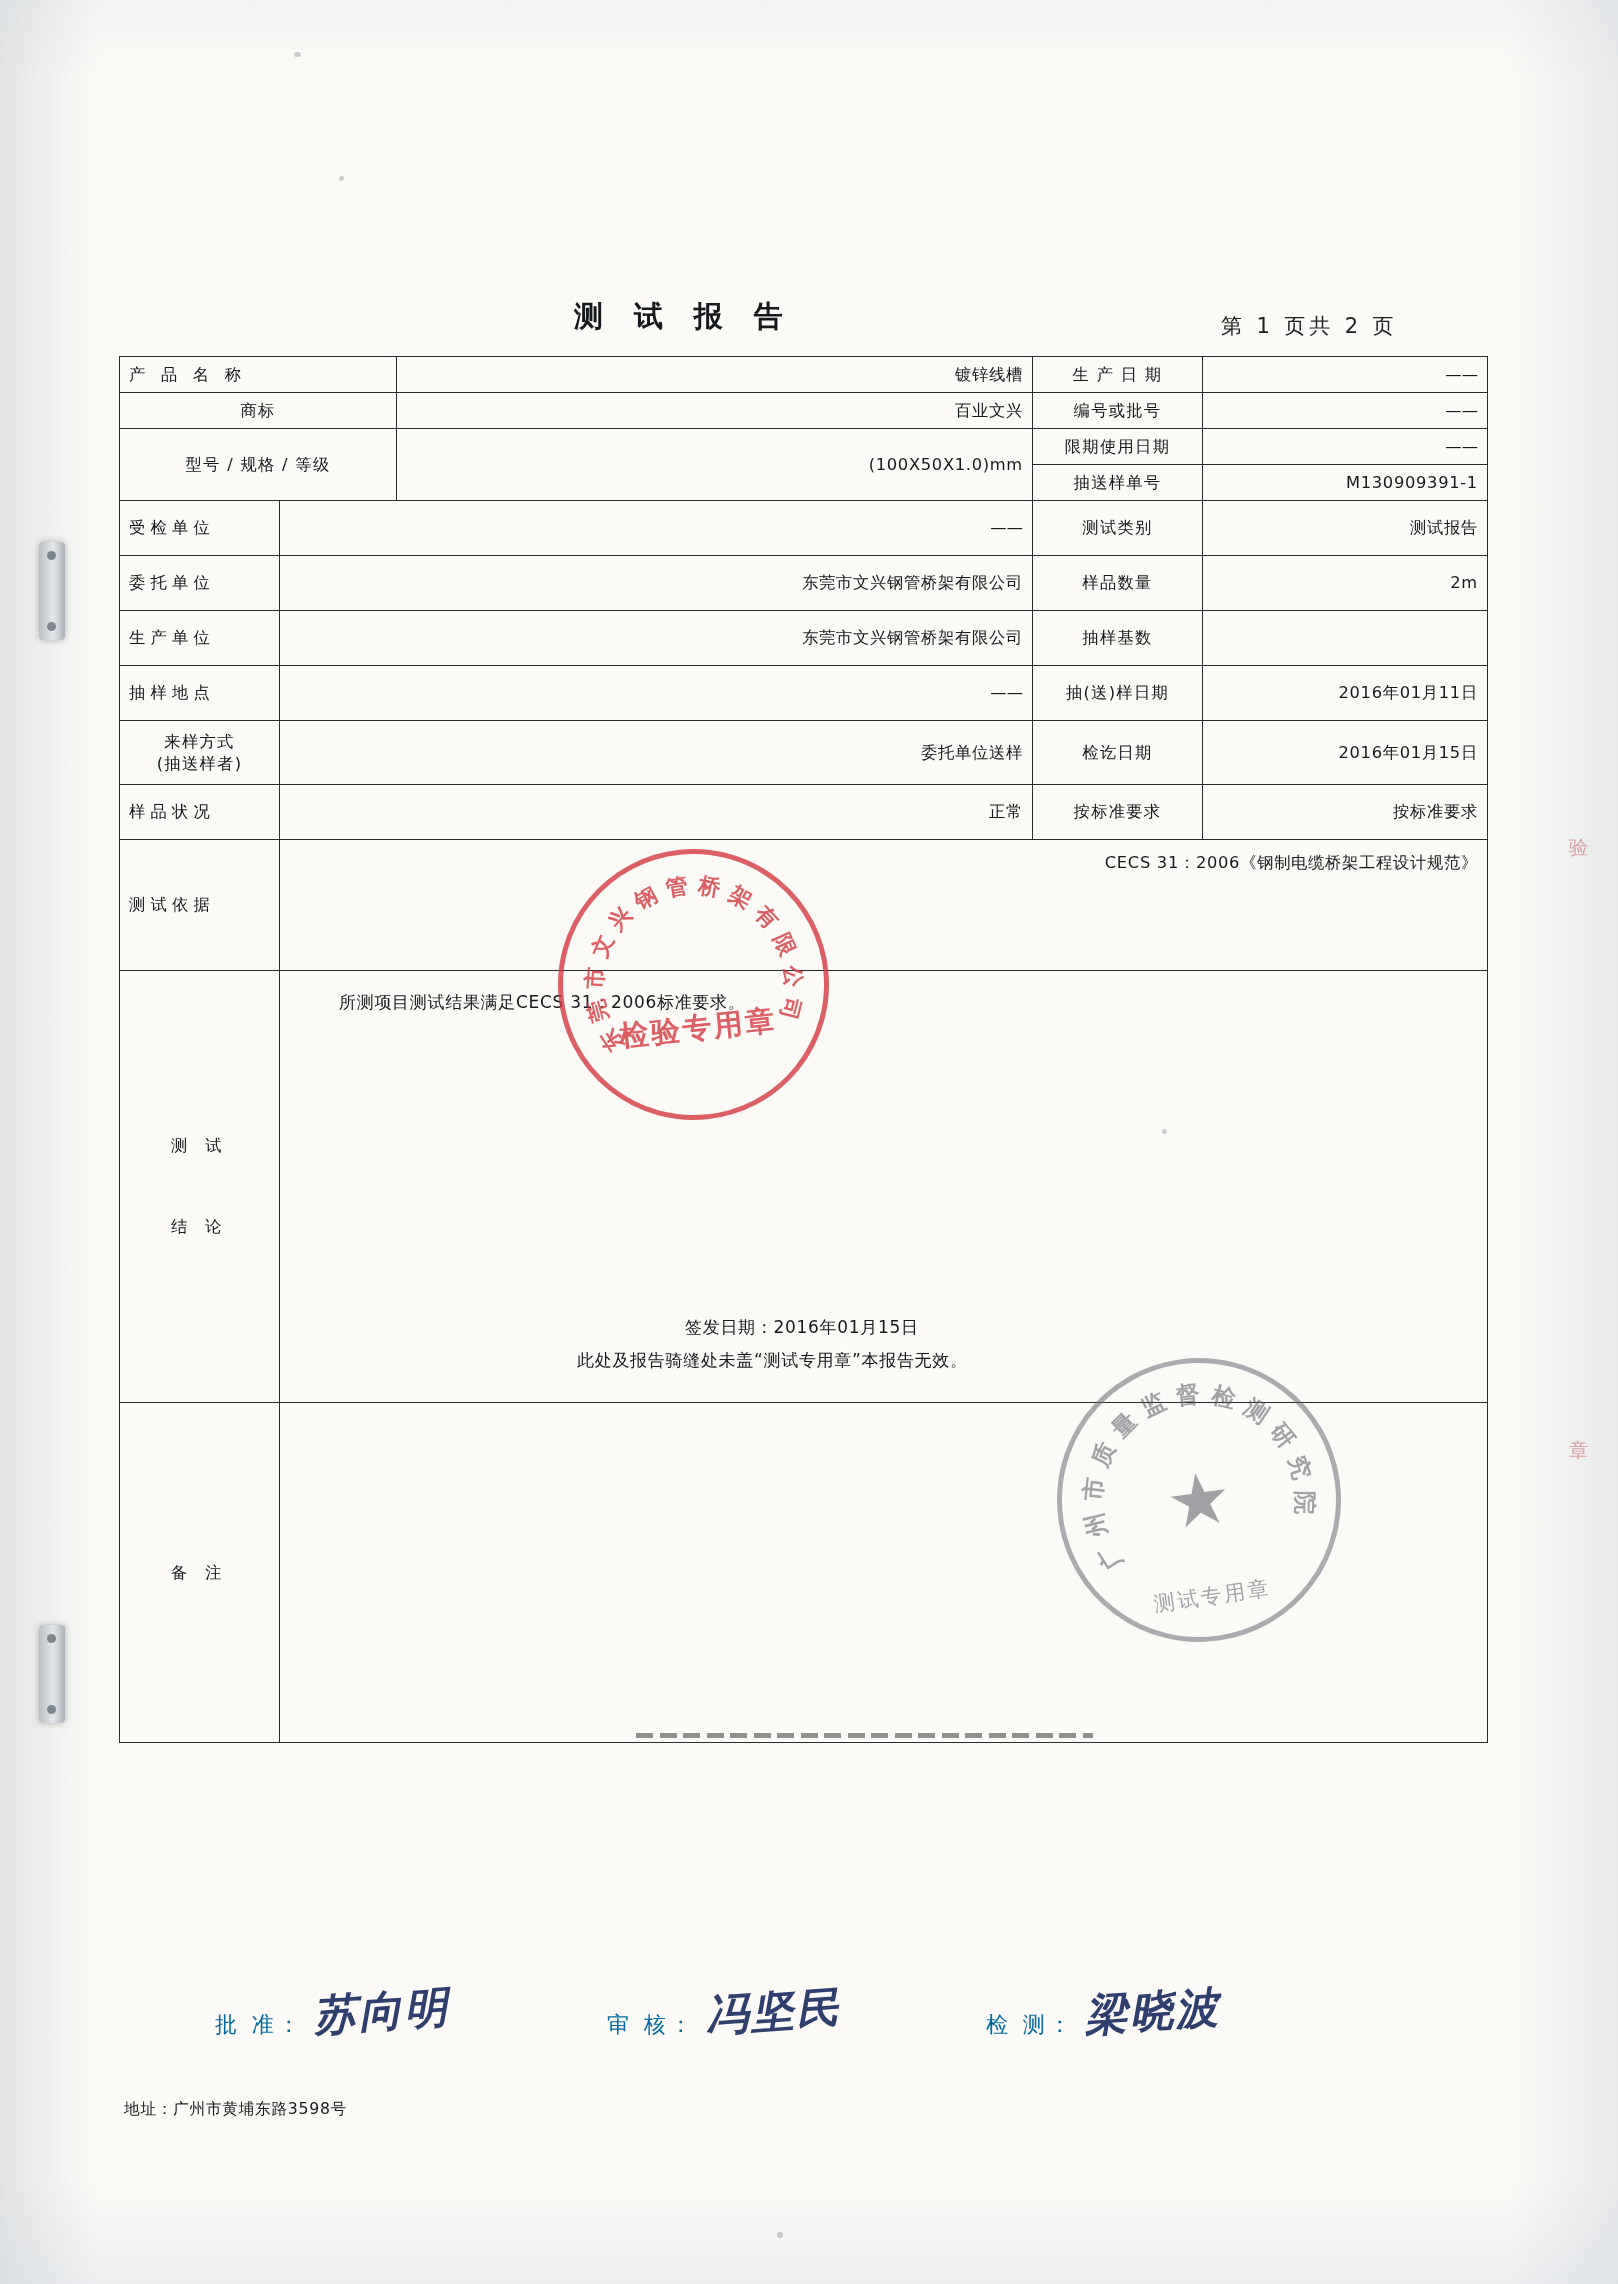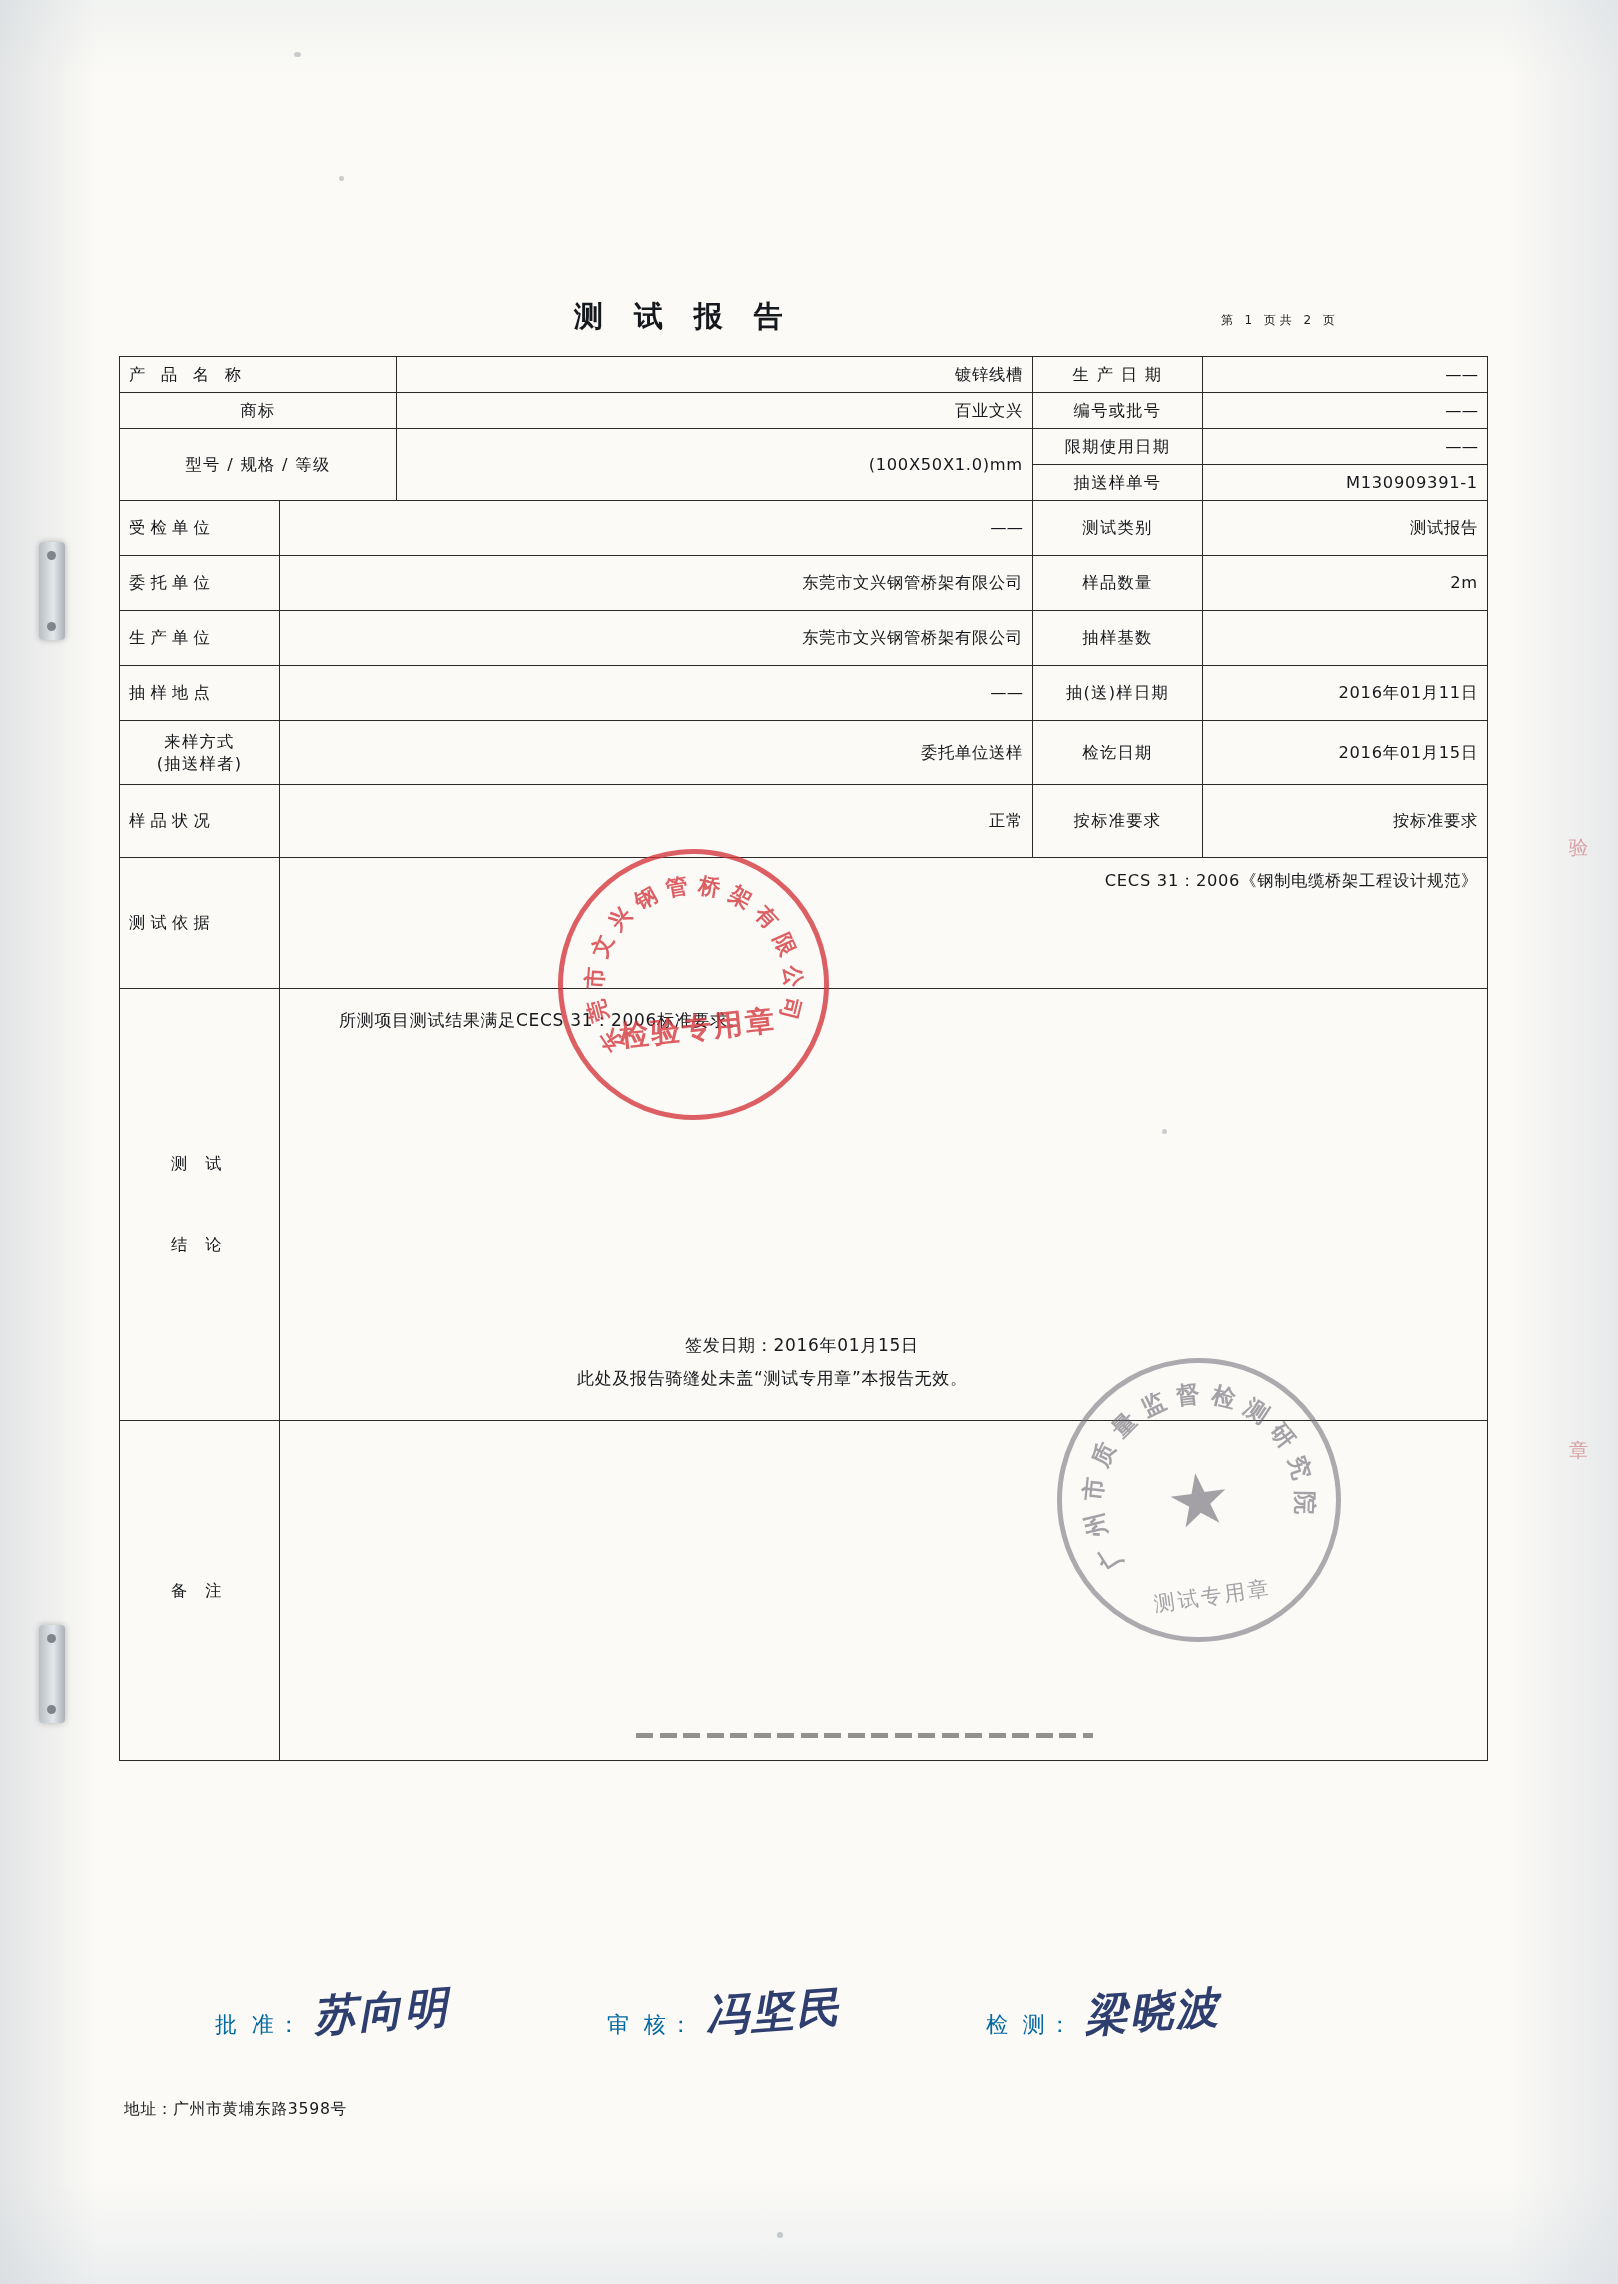--- a/index.html
+++ b/index.html
@@ -73,21 +73,21 @@
     font-family: "DejaVu Serif", "Liberation Serif", serif;
     font-size: 29px;
     font-weight: 700;
     letter-spacing: 10.4px;
     color: #15181c;
   }
   .page-no {
     position: absolute;
     top: 312px;
     left: 1221px;
-    font-size: 12px;
+    font-size: 21px;
     letter-spacing: 3.9px;
     color: #202020;
   }
 
   table.main {
     position: absolute;
     top: 356px;
     left: 119px;
     width: 1369px;
     border-collapse: collapse;
@@ -361,21 +361,21 @@
       </tr>
 
       <tr style="height:64px">
         <td class="lbl-tight" style="white-space:pre-line">来样方式
 (抽送样者)</td>
         <td class="val" colspan="2">委托单位送样</td>
         <td class="lbl-tight">检讫日期</td>
         <td class="val">2016年01月15日</td>
       </tr>
 
-      <tr style="height:73px">
+      <tr style="height:55px">
         <td class="lbl">样品状况</td>
         <td class="val" colspan="2">正常</td>
         <td class="lbl-tight">按标准要求</td>
         <td class="val">按标准要求</td>
       </tr>
 
       <tr style="height:131px">
         <td class="lbl">测试依据</td>
         <td class="val" colspan="4" style="vertical-align:top;padding-top:11.7px">CECS 31：2006《钢制电缆桥架工程设计规范》</td>
       </tr>

